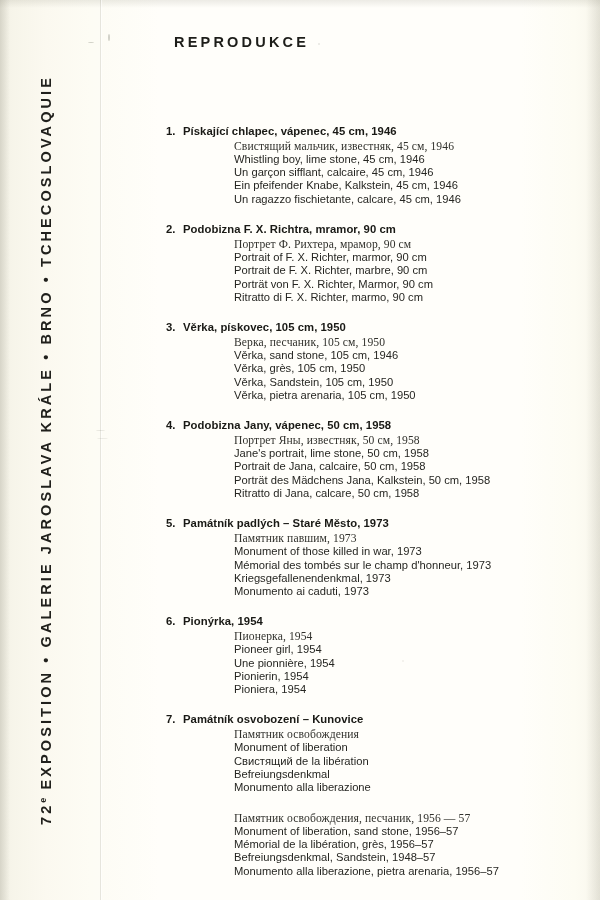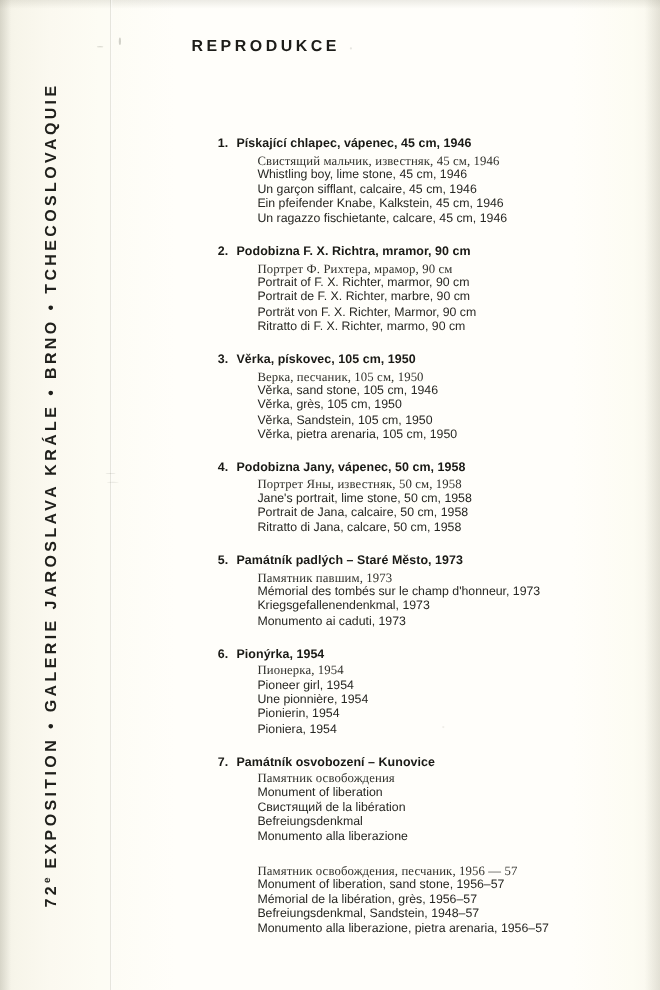--- a/index.html
+++ b/index.html
@@ -123,21 +123,20 @@
     margin-bottom: 17px;
   }
   .entry-head {
     display: block;
     font-size: 11.3px;
     font-weight: 700;
     color: #191915;
     letter-spacing: 0.05px;
     line-height: 13.6px;
     white-space: nowrap;
-    margin-left: 32px;
   }
   .entry-num {
     display: inline-block;
     width: 17px;
     font-weight: 700;
   }
   .entry-title { font-weight: 700; }
 
   .translations {
     margin: 1px 0 0 29px;
@@ -215,27 +214,29 @@
             <span class="tr">Věrka, Sandstein, 105 cm, 1950</span>
             <span class="tr">Věrka, pietra arenaria, 105 cm, 1950</span>
           </div>
         </div>
         <div class="entry">
           <div class="entry-head"><span class="entry-num">4.</span><span class="entry-title">Podobizna Jany, vápenec, 50 cm, 1958</span></div>
           <div class="translations">
             <span class="tr ru">Портрет Яны, известняк, 50 см, 1958</span>
             <span class="tr">Jane's portrait, lime stone, 50 cm, 1958</span>
             <span class="tr">Portrait de Jana, calcaire, 50 cm, 1958</span>
+            <span class="tr">Porträt des Mädchens Jana, Kalkstein, 50 cm, 1958</span>
             <span class="tr">Ritratto di Jana, calcare, 50 cm, 1958</span>
           </div>
         </div>
         <div class="entry">
           <div class="entry-head"><span class="entry-num">5.</span><span class="entry-title">Památník padlých – Staré Město, 1973</span></div>
           <div class="translations">
             <span class="tr ru">Памятник павшим, 1973</span>
+            <span class="tr">Monument of those killed in war, 1973</span>
             <span class="tr">Mémorial des tombés sur le champ d'honneur, 1973</span>
             <span class="tr">Kriegsgefallenendenkmal, 1973</span>
             <span class="tr">Monumento ai caduti, 1973</span>
           </div>
         </div>
         <div class="entry">
           <div class="entry-head"><span class="entry-num">6.</span><span class="entry-title">Pionýrka, 1954</span></div>
           <div class="translations">
             <span class="tr ru">Пионерка, 1954</span>
             <span class="tr">Pioneer girl, 1954</span>

